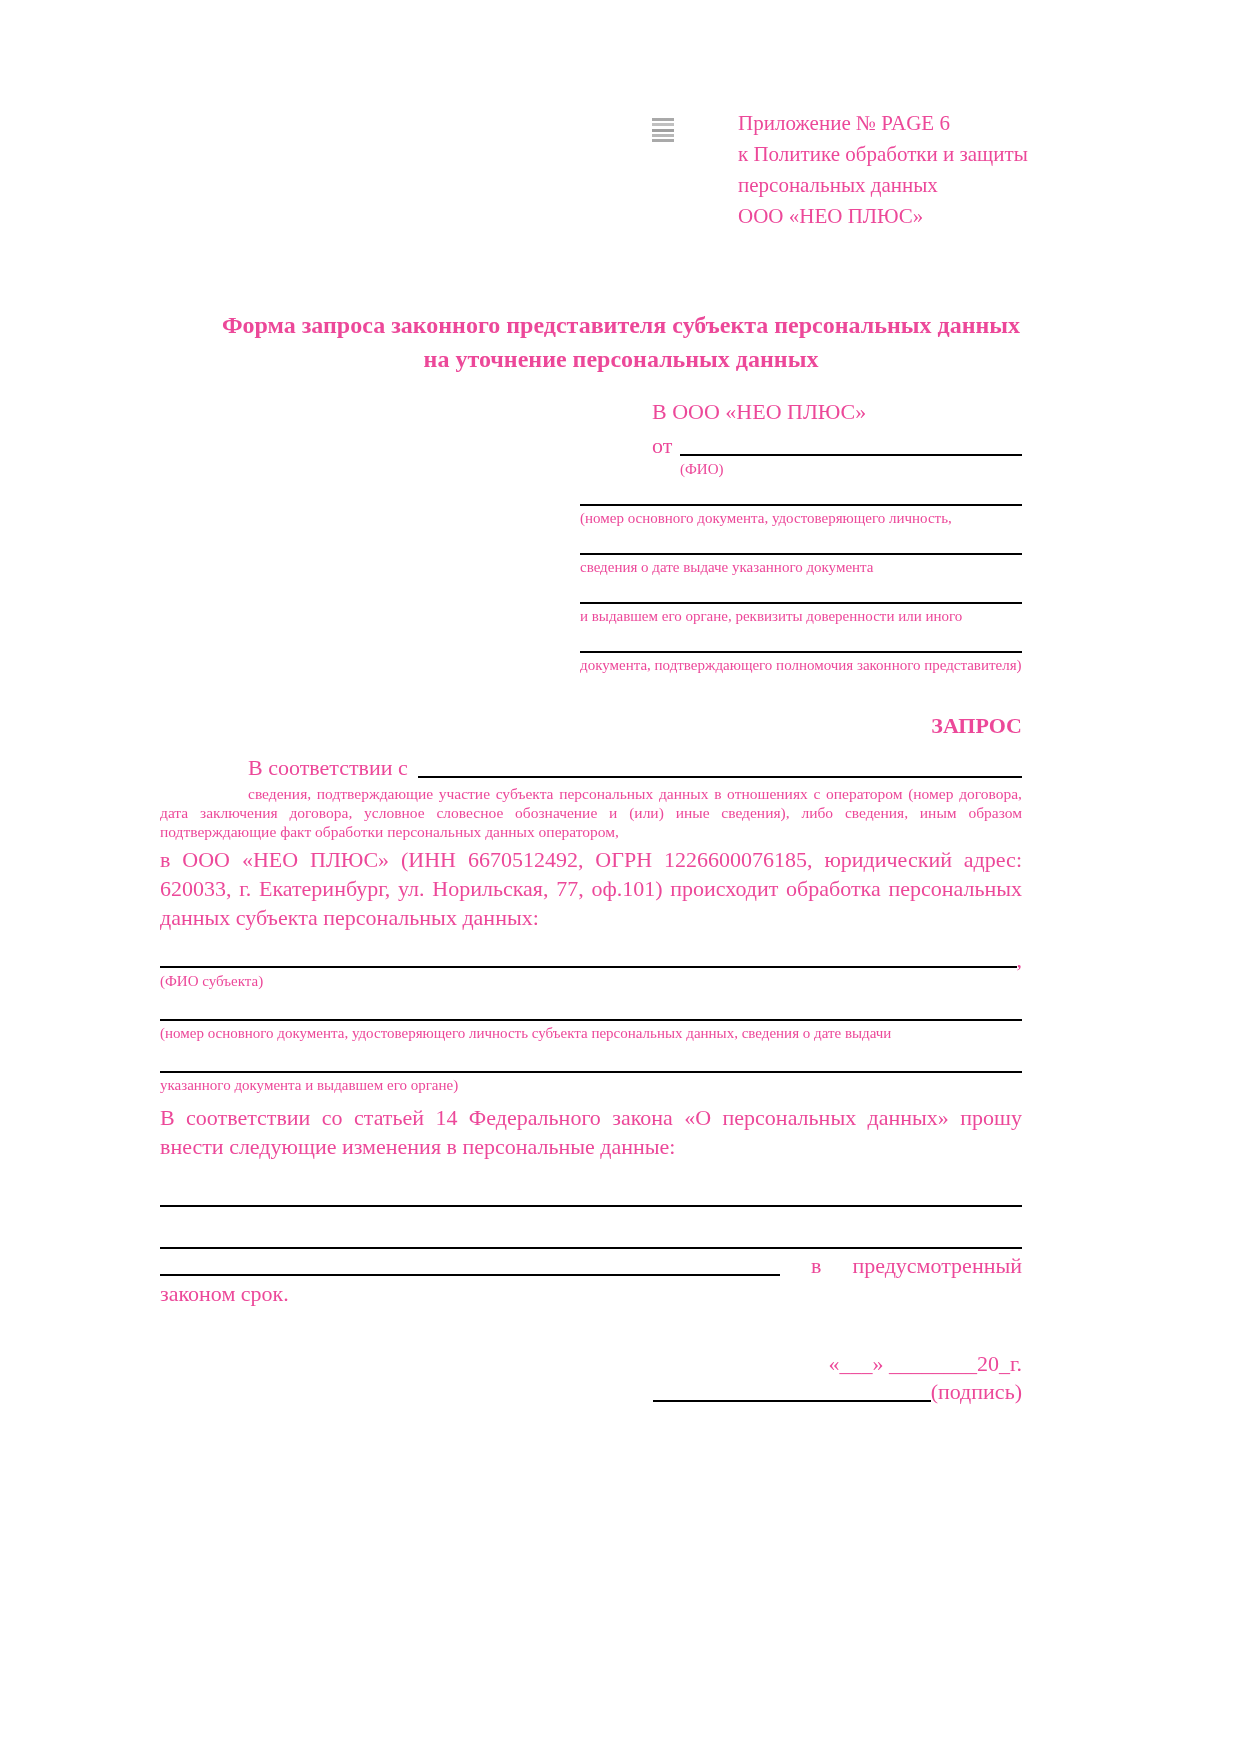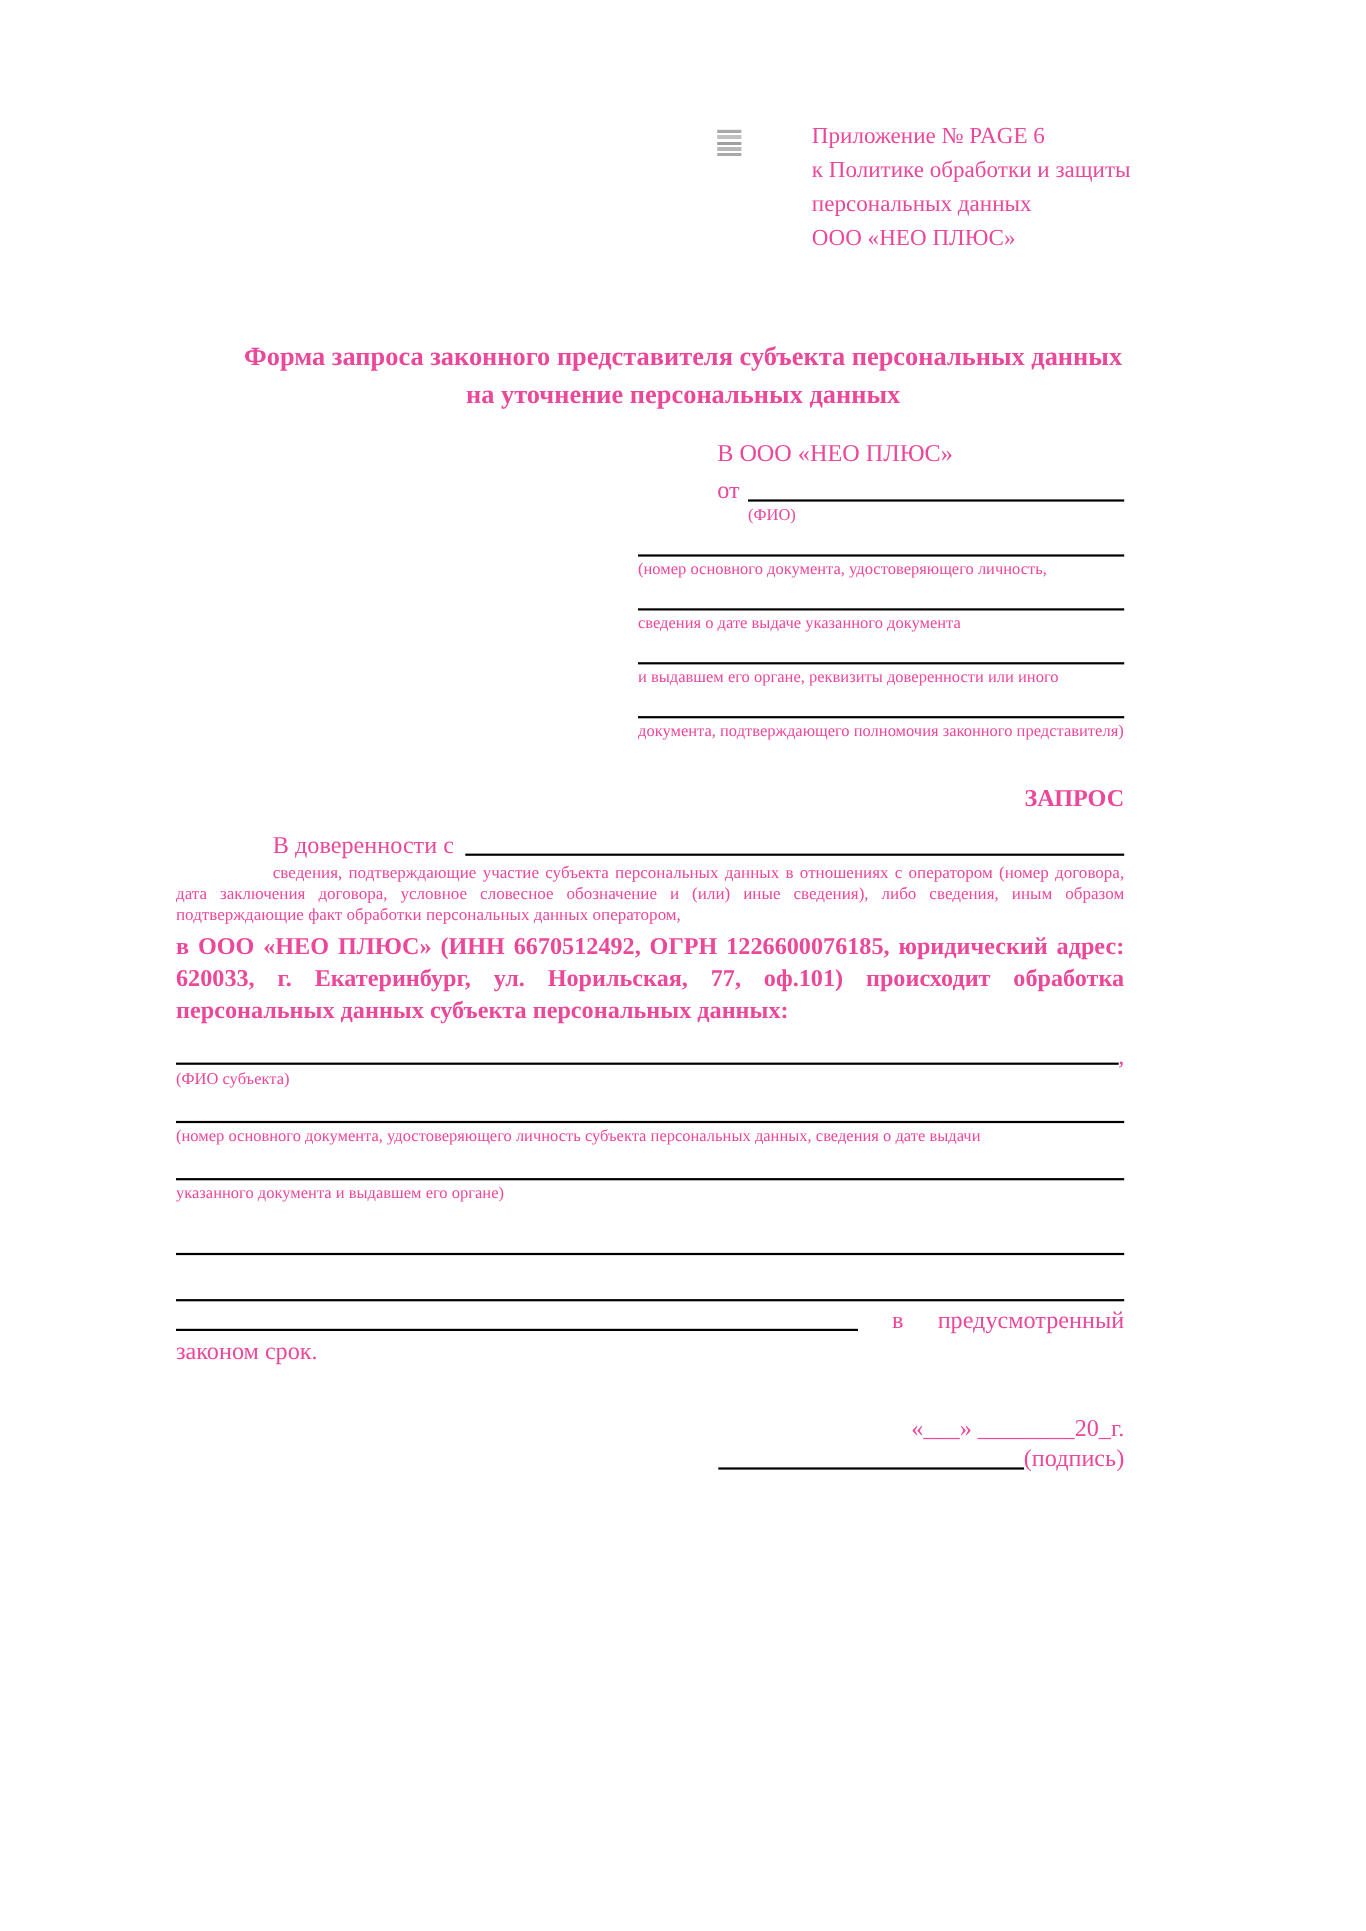--- a/index.html
+++ b/index.html
@@ -115,21 +115,20 @@
   .fine-print {
     font-size: 15.5px;
     line-height: 19px;
     text-align: justify;
     text-indent: 88px;
     margin-top: 2px;
   }
   .para-justify {
     text-align: justify;
     line-height: 29px;
-    font-weight: bold;
   }
   .operator-para { margin-top: 4px; }
   .subject-fio-row {
     display: flex;
     align-items: flex-end;
     margin-top: 16px;
   }
   .subject-fio-row .comma { flex: 0 0 auto; line-height: 24px; }
   .cap-wide { white-space: nowrap; overflow: visible; }
   .amend-para { margin-top: 8px; }
@@ -197,40 +196,41 @@
       <div class="caption">и выдавшем его органе, реквизиты доверенности или иного</div>
       <div class="blank"></div>
       <div class="caption">документа, подтверждающего полномочия законного представителя)</div>
     </div>
   </div>
 
   <div class="main">
     <div class="request-heading">ЗАПРОС</div>
 
     <div class="intro-row">
-      <span class="intro-label">В доверенности с</span>
+      <span class="intro-label">В соответствии с</span>
       <span class="fill"></span>
     </div>
 
     <div class="fine-print">сведения, подтверждающие участие субъекта персональных данных в отношениях с оператором (номер договора, дата заключения договора, условное словесное обозначение и (или) иные сведения), либо сведения, иным образом подтверждающие факт обработки персональных данных оператором,</div>
 
     <div class="para-justify operator-para">в ООО «НЕО ПЛЮС» (ИНН 6670512492, ОГРН 1226600076185, юридический адрес: 620033, г. Екатеринбург, ул. Норильская, 77, оф.101) происходит обработка персональных данных субъекта персональных данных:</div>
 
     <div class="subject-fio-row">
       <span class="fill"></span>
       <span class="comma">,</span>
     </div>
     <div class="caption">(ФИО субъекта)</div>
 
     <div class="blank" style="margin-top:6px;"></div>
     <div class="caption cap-wide">(номер основного документа, удостоверяющего личность субъекта персональных данных, сведения о дате выдачи</div>
 
     <div class="blank" style="margin-top:6px;"></div>
     <div class="caption">указанного документа и выдавшем его органе)</div>
 
+    <div class="para-justify amend-para">В соответствии со статьей 14 Федерального закона «О персональных данных» прошу внести следующие изменения в персональные данные:</div>
 
     <div class="blank changes-blank-1"></div>
     <div class="blank changes-blank-2"></div>
 
     <div class="reply-row">
       <span class="reply-fill"></span>
       <span>в</span>
       <span>предусмотренный</span>
     </div>
     <div>законом срок.</div>

